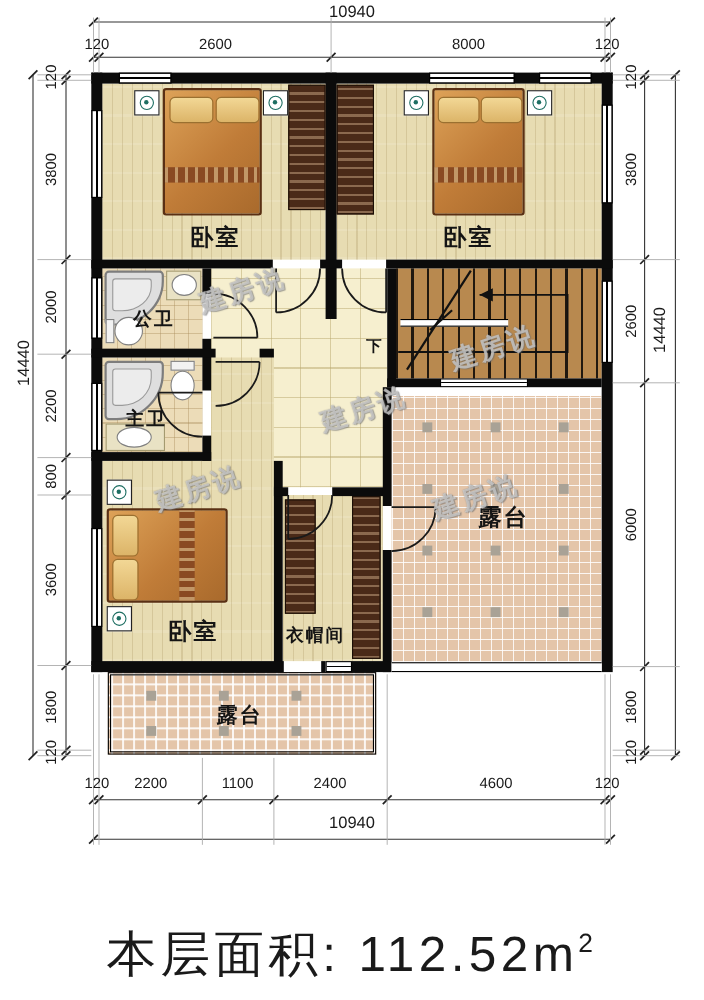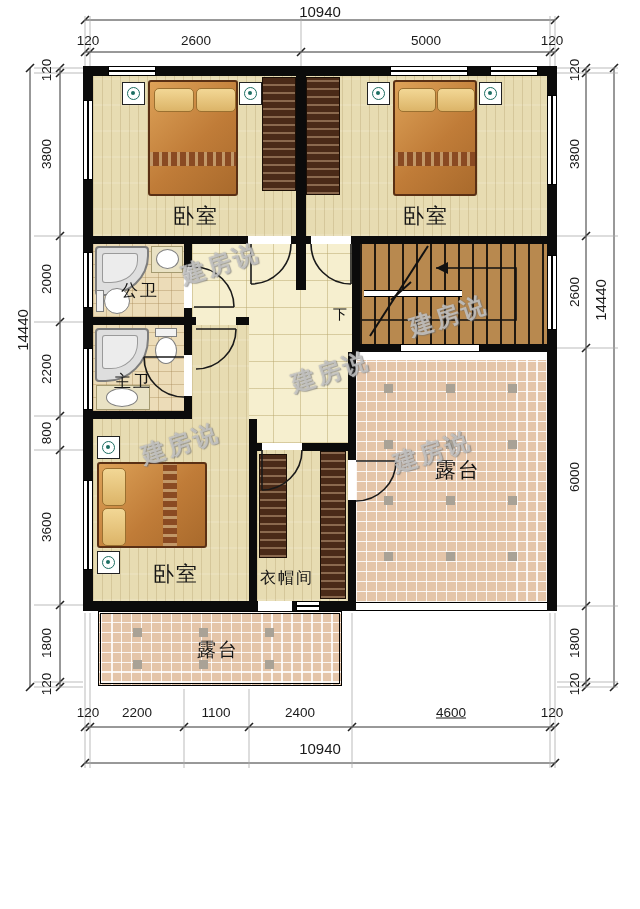--- a/index.html
+++ b/index.html
@@ -40,21 +40,21 @@
        border-radius:3px 3px 75% 3px;}
   .basin{position:absolute;background:#fff;border:1.5px solid #808080;border-radius:50%;box-sizing:border-box;}
   .counter{position:absolute;background:#e9e2c4;border:1px solid #a49a70;box-sizing:border-box;}
   .tank{position:absolute;background:#f2f2f2;border:1.5px solid #808080;box-sizing:border-box;}
   .win-h{position:absolute;height:10px;border:1.2px solid #000;box-sizing:border-box;
        background:linear-gradient(to bottom,#fff 0 42%,#000 42% 58%,#fff 58% 100%);}
   .win-v{position:absolute;width:10px;border:1.2px solid #000;box-sizing:border-box;
        background:linear-gradient(to right,#fff 0 42%,#000 42% 58%,#fff 58% 100%);}
   .railing{position:absolute;background:#fff;border-top:1.5px solid #000;border-bottom:1.5px solid #000;box-sizing:border-box;}
   .rail2{position:absolute;border:3px double #000;box-sizing:border-box;}
-  .room-label{position:absolute;transform:translate(-50%,-50%);font-weight:400;color:#141414;
+  .room-label{position:absolute;transform:translate(-50%,-50%);font-weight:700;color:#141414;
        letter-spacing:2px;white-space:nowrap;}
   .dim{position:absolute;transform:translate(-50%,-50%);font-size:13.5px;color:#1a1a1a;white-space:nowrap;}
   .dim.vert{transform:translate(-50%,-50%) rotate(-90deg);}
   .watermark{position:absolute;transform:rotate(-18deg);font-size:24px;font-weight:700;letter-spacing:3px;
        color:rgba(255,255,255,.5);text-shadow:0 0 1px rgba(110,110,110,.8),1px 1px 1px rgba(110,110,110,.55);
        white-space:nowrap;pointer-events:none;}
   .title-line{position:absolute;left:50%;transform:translateX(-50%);color:#1a1a1a;white-space:nowrap;
        font-family:"Liberation Sans","DejaVu Sans",sans-serif;}
   #t1{top:772px;font-size:46px;letter-spacing:6px;}
   #t2{top:838px;font-size:45px;letter-spacing:4px;}
@@ -325,28 +325,28 @@
 
   <div class="watermark" style="left:180px;top:248px;">建房说</div>
   <div class="watermark" style="left:140px;top:428px;">建房说</div>
   <div class="watermark" style="left:290px;top:356px;">建房说</div>
   <div class="watermark" style="left:408px;top:300px;">建房说</div>
   <div class="watermark" style="left:392px;top:436px;">建房说</div>
 
   <div class="dim" style="left:320px;top:11px;font-size:15px;">10940</div>
   <div class="dim" style="left:88px;top:40px;">120</div>
   <div class="dim" style="left:196px;top:40px;">2600</div>
-  <div class="dim" style="left:426px;top:40px;">5000</div>
+  <div class="dim" style="left:426px;top:40px;">8000</div>
   <div class="dim" style="left:552px;top:40px;">120</div>
 
   <div class="dim" style="left:88px;top:712px;">120</div>
   <div class="dim" style="left:137px;top:712px;">2200</div>
   <div class="dim" style="left:216px;top:712px;">1100</div>
   <div class="dim" style="left:300px;top:712px;">2400</div>
-  <div class="dim" style="left:451px;top:712px;text-decoration:underline;">4600</div>
+  <div class="dim" style="left:451px;top:712px;">4600</div>
   <div class="dim" style="left:552px;top:712px;">120</div>
   <div class="dim" style="left:320px;top:748px;font-size:15px;">10940</div>
 
   <div class="dim vert" style="left:22px;top:330px;font-size:15px;">14440</div>
   <div class="dim vert" style="left:46px;top:70px;">120</div>
   <div class="dim vert" style="left:46px;top:154px;">3800</div>
   <div class="dim vert" style="left:46px;top:279px;">2000</div>
   <div class="dim vert" style="left:46px;top:369px;">2200</div>
   <div class="dim vert" style="left:46px;top:433px;">800</div>
   <div class="dim vert" style="left:46px;top:527px;">3600</div>
@@ -354,14 +354,15 @@
   <div class="dim vert" style="left:46px;top:684px;">120</div>
 
   <div class="dim vert" style="left:600px;top:300px;font-size:15px;">14440</div>
   <div class="dim vert" style="left:574px;top:70px;">120</div>
   <div class="dim vert" style="left:574px;top:154px;">3800</div>
   <div class="dim vert" style="left:574px;top:292px;">2600</div>
   <div class="dim vert" style="left:574px;top:477px;">6000</div>
   <div class="dim vert" style="left:574px;top:643px;">1800</div>
   <div class="dim vert" style="left:574px;top:684px;">120</div>
 
+  <div class="title-line" id="t2"><span>本层面积: 112.52m</span><sup class="sq">2</sup></div>
 
 </div>
 
 </body></html>

